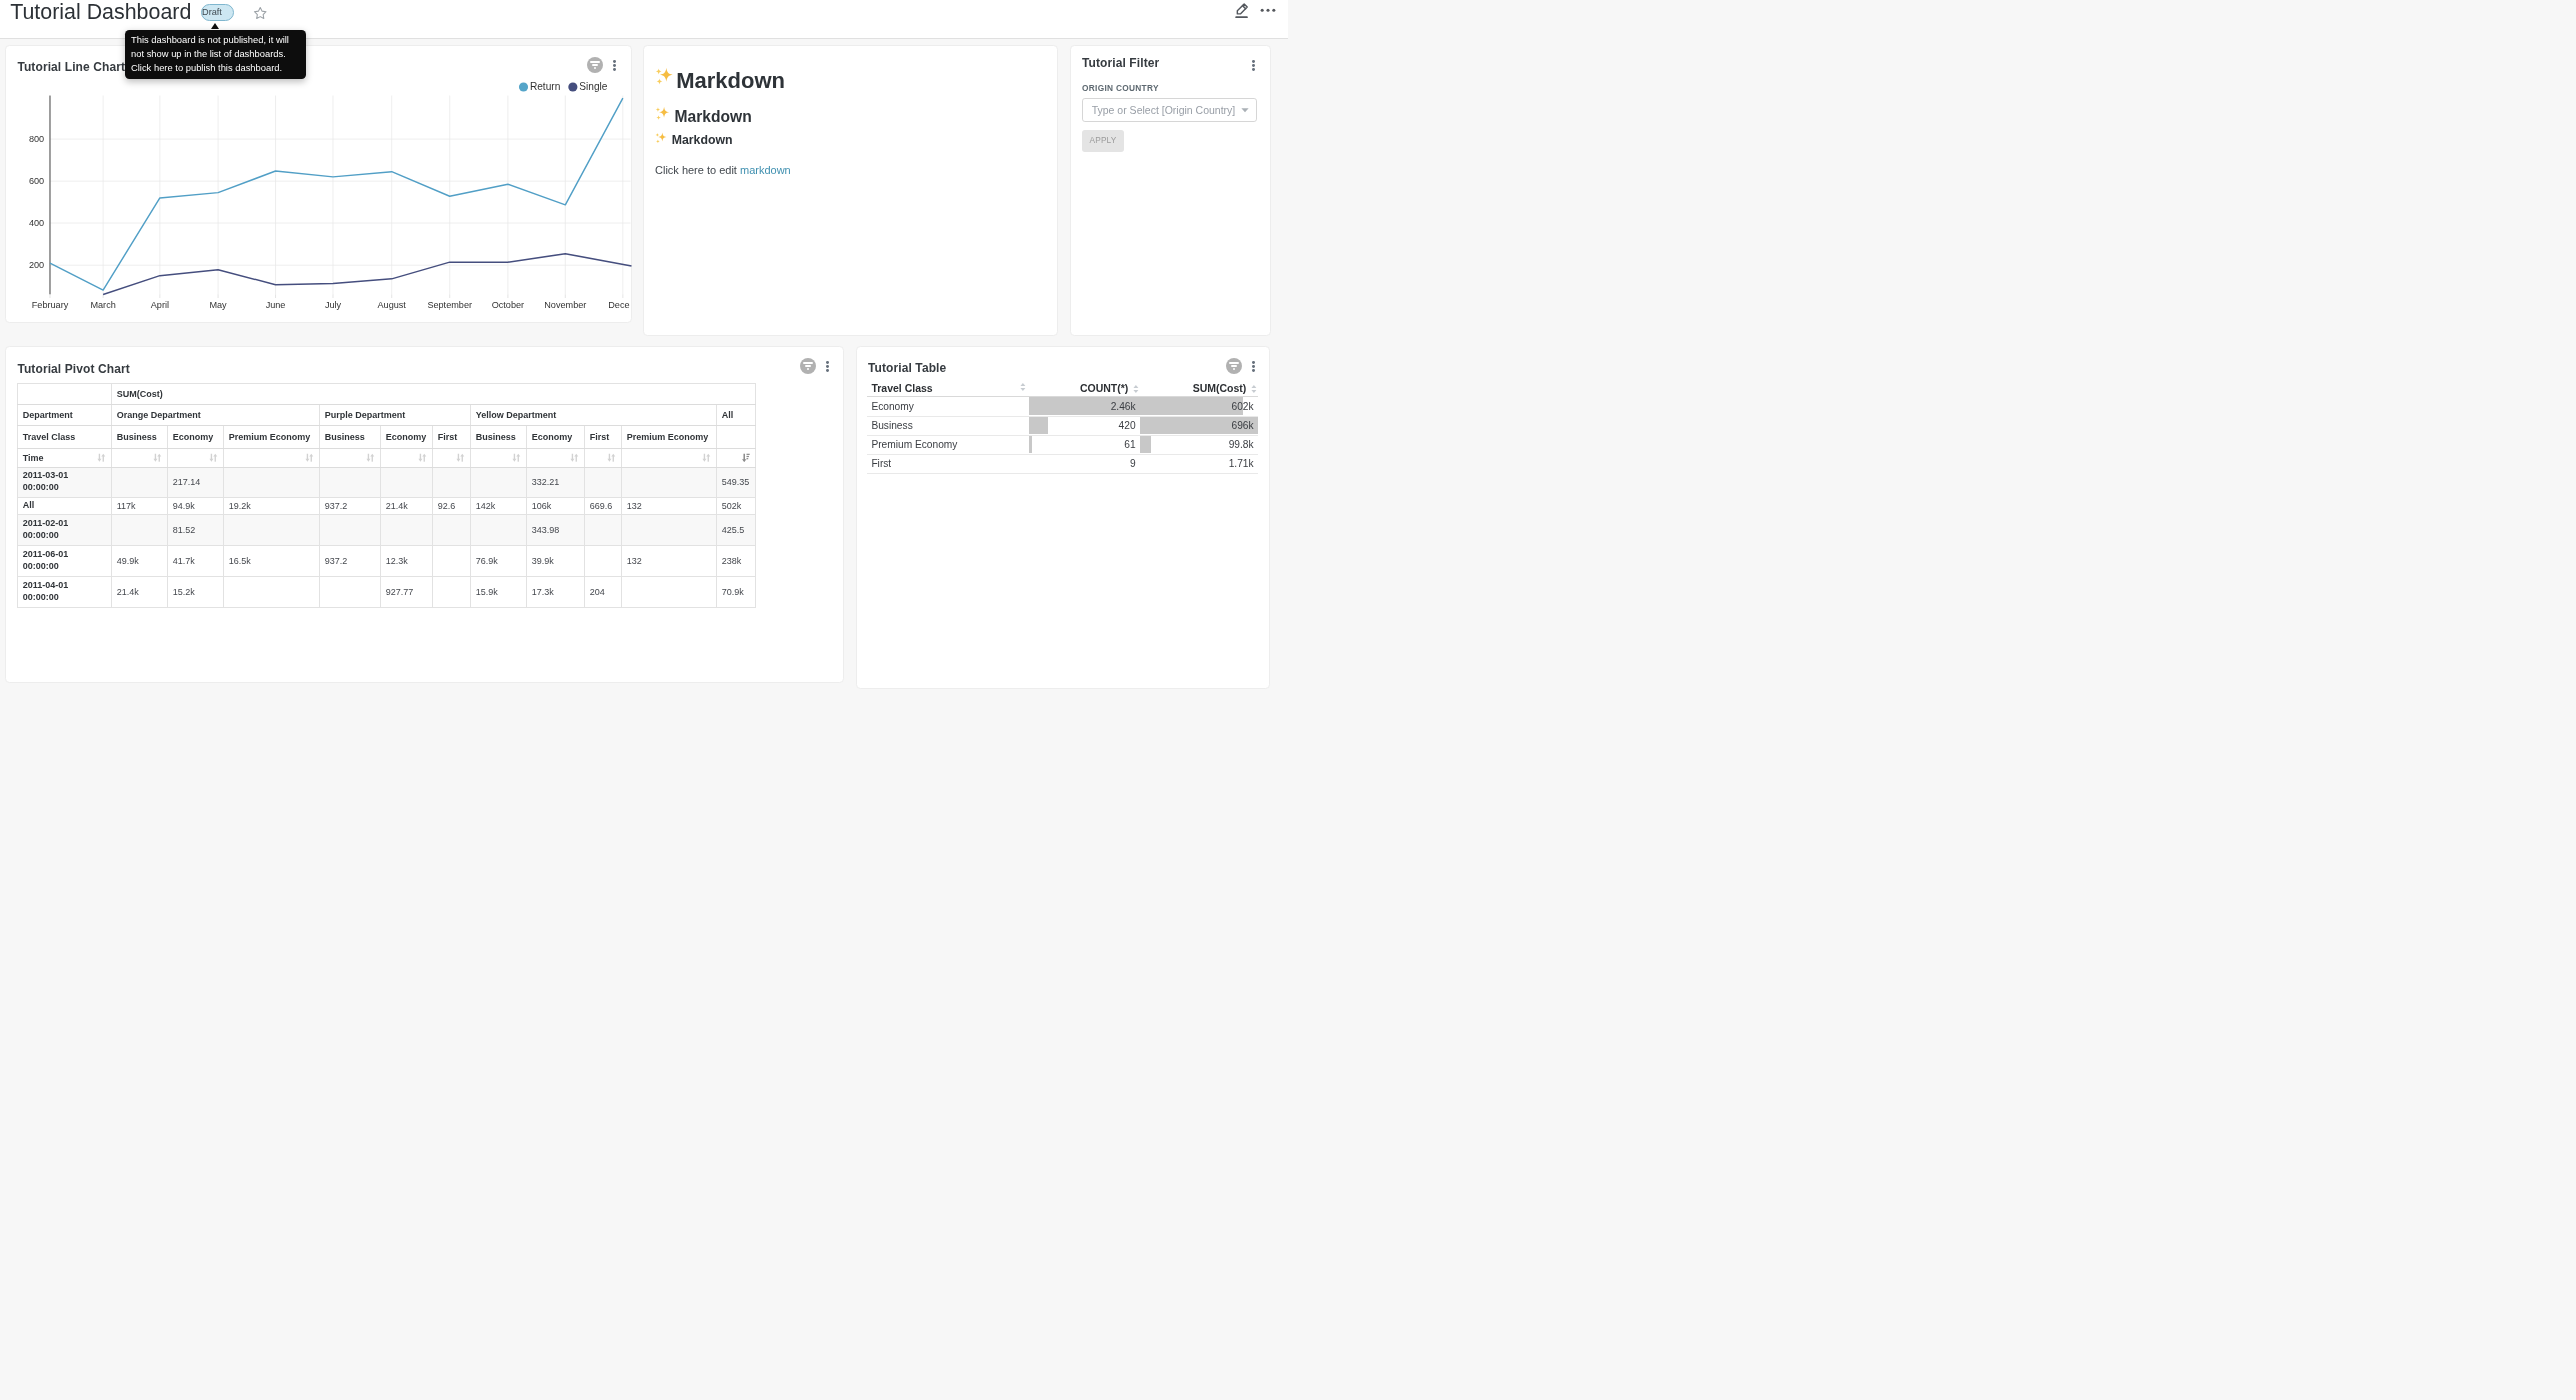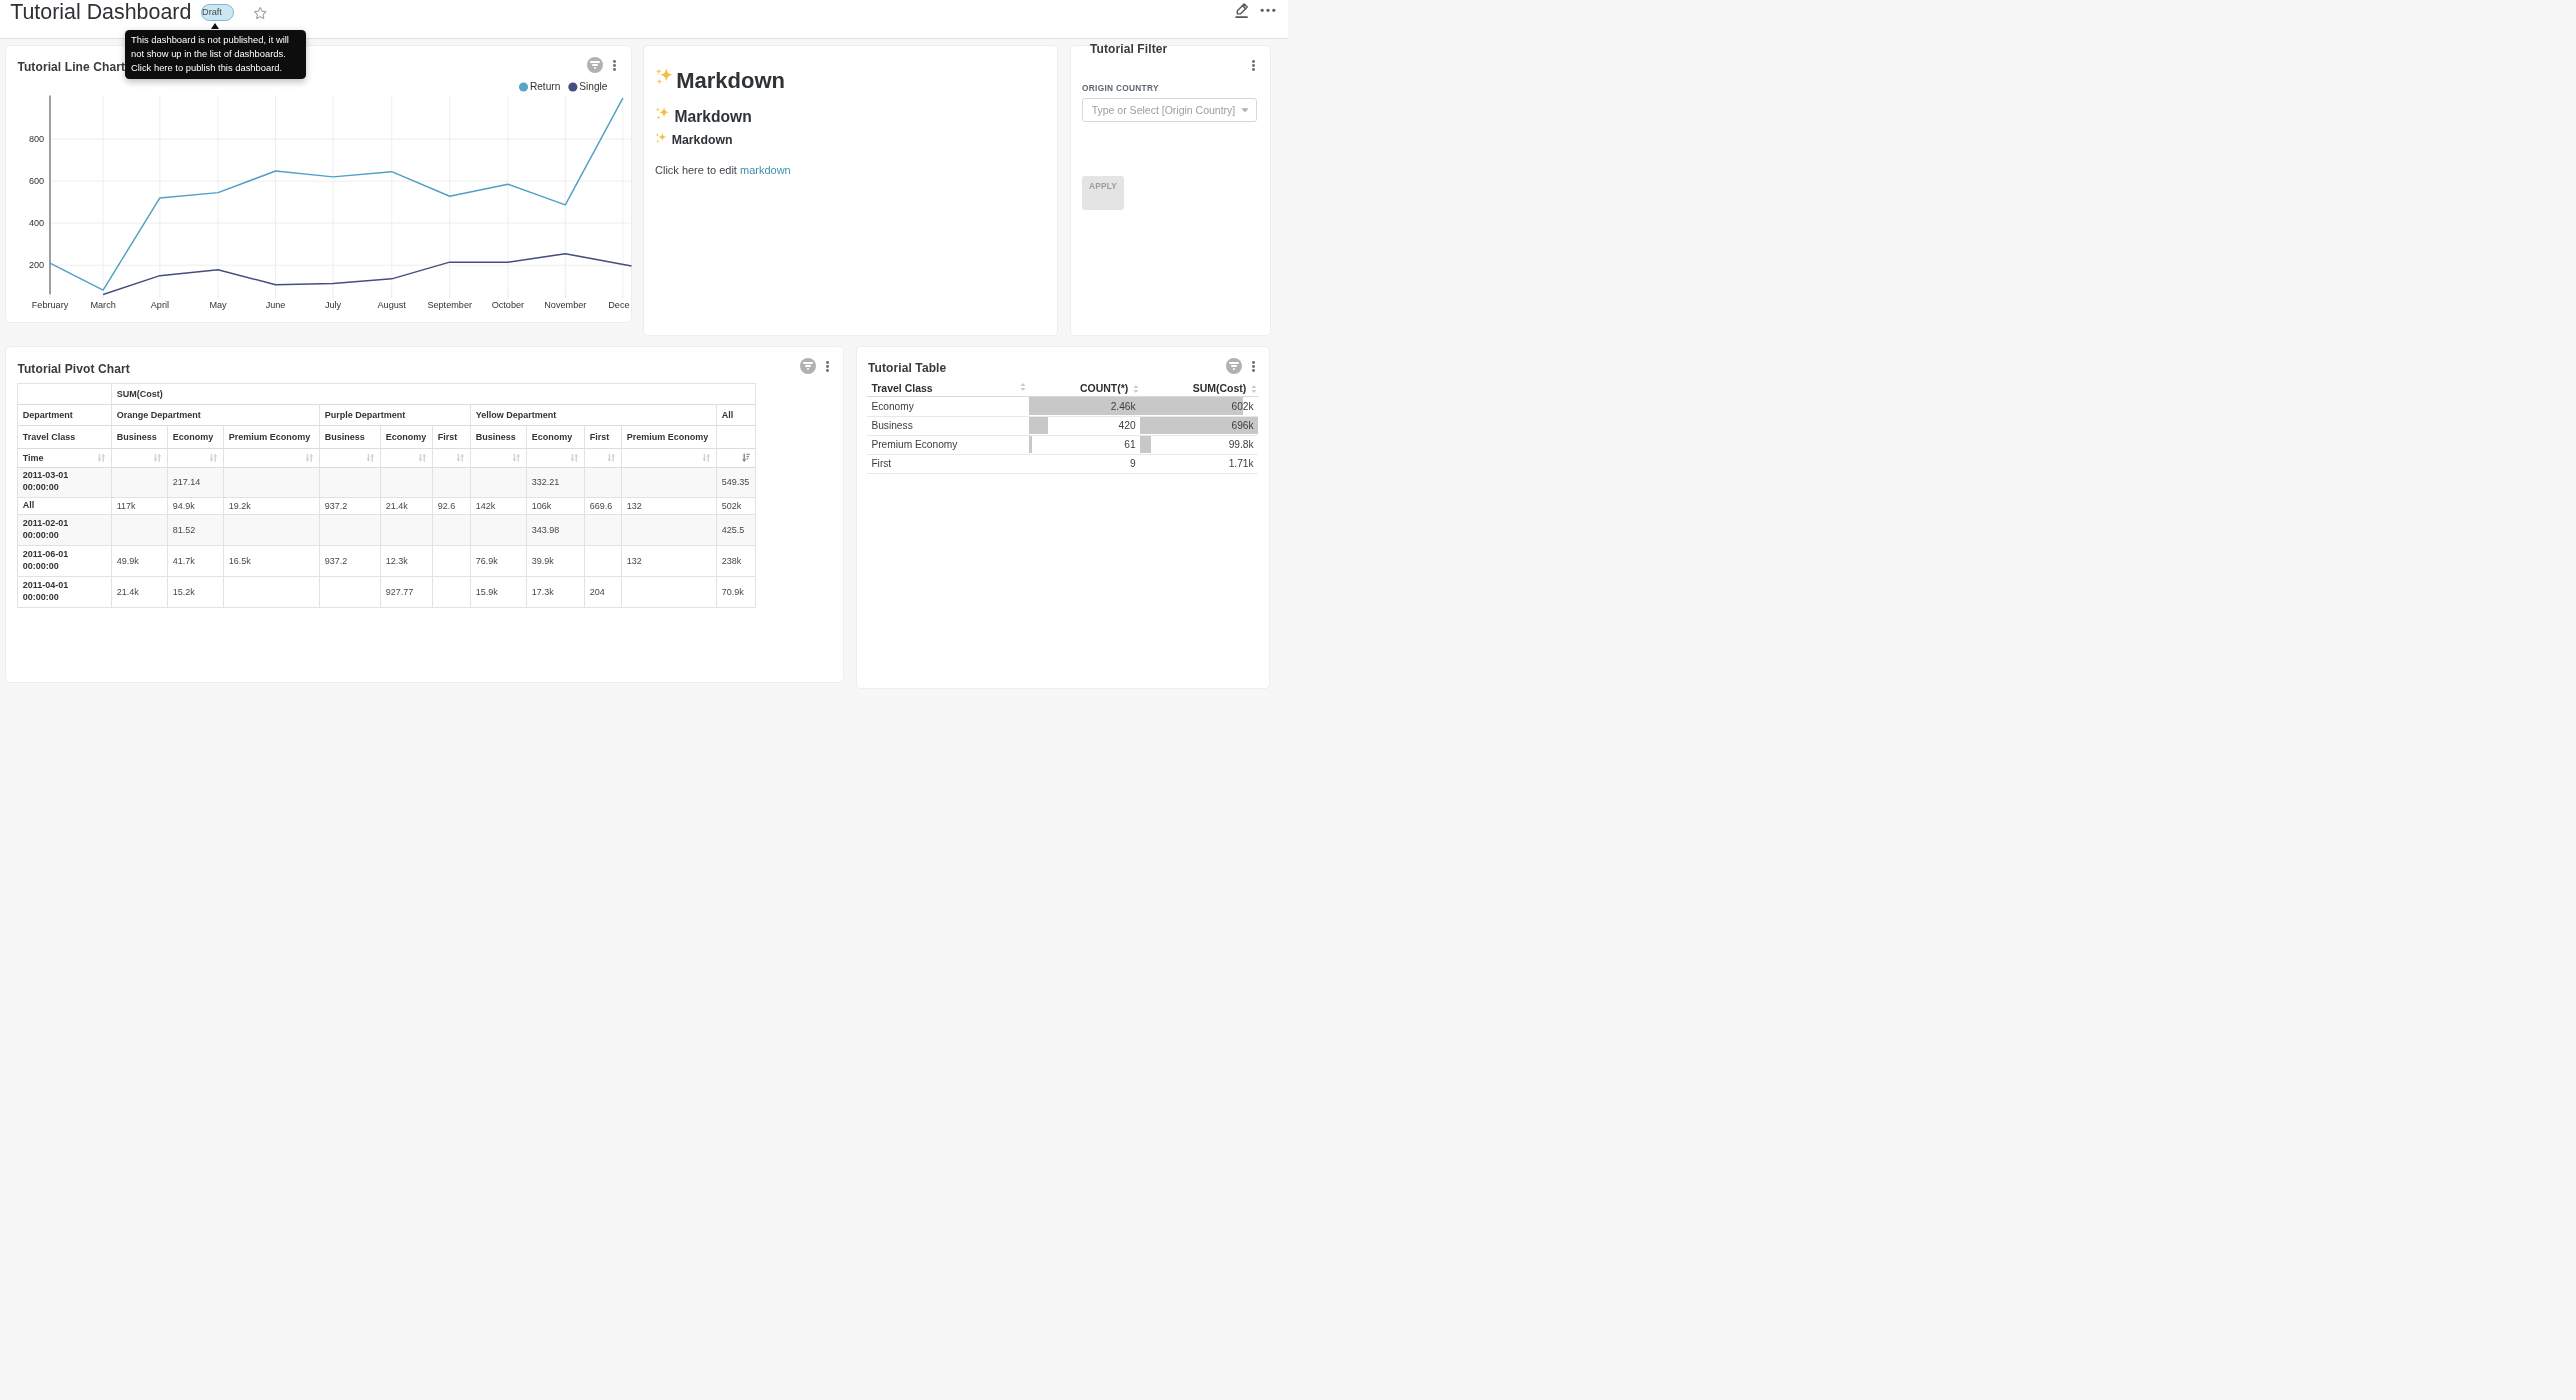--- a/index.html
+++ b/index.html
@@ -158,33 +158,33 @@
         </svg>Markdown</div>
     <div style="position:absolute;left:655px;top:132px;font-size:12.3px;font-weight:700;color:#2e3338;"><svg width="12.3" height="12.3" viewBox="0 0 36 36" style="vertical-align:0px;margin-right:4.4px;">
           <path fill="#f6bd43" d="M21.5 1.5 C22.8 10.5 25.3 13.1 33.5 14.7 C25.3 16.3 22.8 18.9 21.5 27.9 C20.2 18.9 17.7 16.3 9.5 14.7 C17.7 13.1 20.2 10.5 21.5 1.5 Z"></path>
           <path fill="#f8cd5d" d="M7 3 C7.65 6.7 8.8 7.85 12.5 8.5 C8.8 9.15 7.65 10.3 7 14 C6.35 10.3 5.2 9.15 1.5 8.5 C5.2 7.85 6.35 6.7 7 3 Z"></path>
           <path fill="#f8cd5d" d="M8.5 22 C9.15 25.7 10.3 26.85 14 27.5 C10.3 28.15 9.15 29.3 8.5 33 C7.85 29.3 6.7 28.15 3 27.5 C6.7 26.85 7.85 25.7 8.5 22 Z"></path>
         </svg>Markdown</div>
     <div style="position:absolute;left:655px;top:164px;font-size:11px;color:#41474d;">Click here to edit <span style="color:#4090b0;">markdown</span></div>
   </div>
 
   <div class="card" style="left:1070px;top:45px;width:201px;height:291px;"></div>
-  <div class="ctitle" style="left:1082px;top:42px;margin-left:8px;">Tutorial Filter</div>
+  <div class="ctitle" style="left:1082px;top:56px;">Tutorial Filter</div>
   <div class="kebab" style="left:1252px;top:60px;">
       <span></span>
       <span></span>
       <span></span>
     </div>
   <div style="position:absolute;left:1082px;top:83px;font-size:8.3px;font-weight:700;color:#5d6870;letter-spacing:0.3px;">ORIGIN COUNTRY</div>
   <div style="position:absolute;left:1082px;top:98px;width:175px;height:24px;border:0.7px solid #d6d6d6;border-radius:2.9px;background:#fff;color:#989ea6;font-size:10.5px;line-height:22.5px;padding-left:8.7px;">Type or Select [Origin Country]
     <svg style="position:absolute;right:7.3px;top:9.4px;" width="8" height="5.1" viewBox="0 0 11 7">
         <path d="M0.5 0.5 L5.5 6 L10.5 0.5 Z" fill="#aab0b6"></path>
       </svg>
   </div>
-  <div style="position:absolute;left:1082px;top:130px;width:42px;height:34px;background:#e4e4e4;border-radius:2.9px;color:#9b9b9b;font-size:8.3px;font-weight:700;text-align:center;line-height:21.5px;letter-spacing:0.2px;margin-top:46px;">APPLY</div>
+  <div style="position:absolute;left:1082px;top:130px;width:42px;height:22px;background:#e4e4e4;border-radius:2.9px;color:#9b9b9b;font-size:8.3px;font-weight:400;text-align:center;line-height:21.5px;letter-spacing:0.2px;">APPLY</div>
 
   <div class="card" style="left:5.4px;top:346px;width:839px;height:337px;"></div>
   <div class="ctitle" style="left:17.4px;top:362px;">Tutorial Pivot Chart</div>
   <div class="fcircle" style="left:800px;top:358px;">
       <i class="l1"></i>
       <i class="l2"></i>
       <i class="l3"></i>
     </div>
   <div class="kebab" style="left:826px;top:361px;">
       <span></span>

